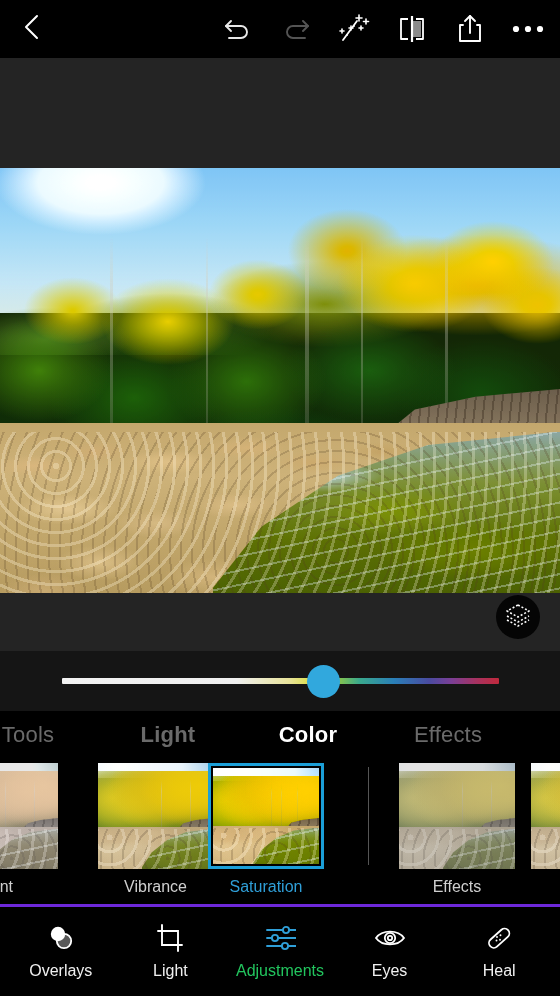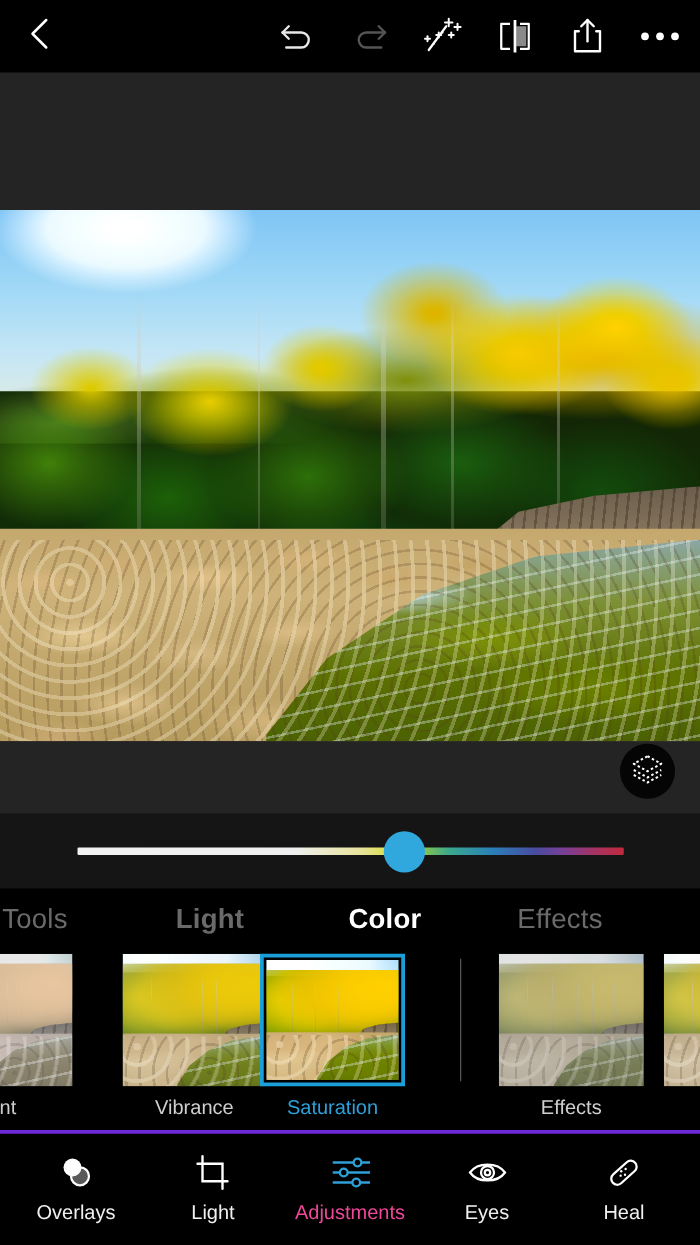--- a/index.html
+++ b/index.html
@@ -211,21 +211,21 @@
   .nav-item {
     flex: 1 1 0;
     display: flex;
     flex-direction: column;
     align-items: center;
     gap: 9px;
     cursor: pointer;
   }
   .nav-icon { height: 30px; display: flex; align-items: center; justify-content: center; }
   .nav-label { font-size: 16px; color: #f0f0f0; }
-  .nav-item.active .nav-label { color: #ec4899; }
+  .nav-item.active .nav-label { color: #22c55e; }
 
   
   .scene { position: absolute; inset: 0; overflow: hidden; background: #1d2a14; }
   .sky {
     position: absolute; left: 0; top: 0; width: 100%; height: 34%;
     background:
       radial-gradient(ellipse 140px 70px at 18% 10%, #fdfdfb 0%, #e8f2f8 45%, rgba(160,200,225,0) 75%),
       linear-gradient(to bottom, #8fbede 0%, #a9cfe4 40%, #c9dfe9 80%, #d5e3e2 100%);
   }
   .ridge-far {

